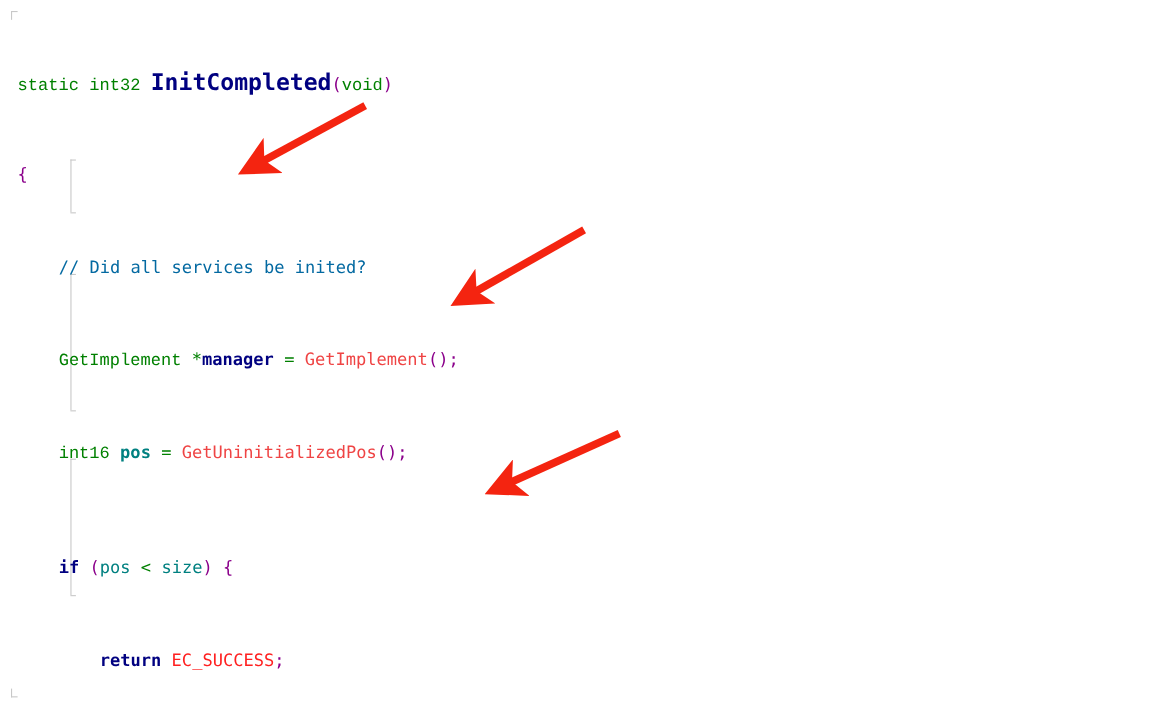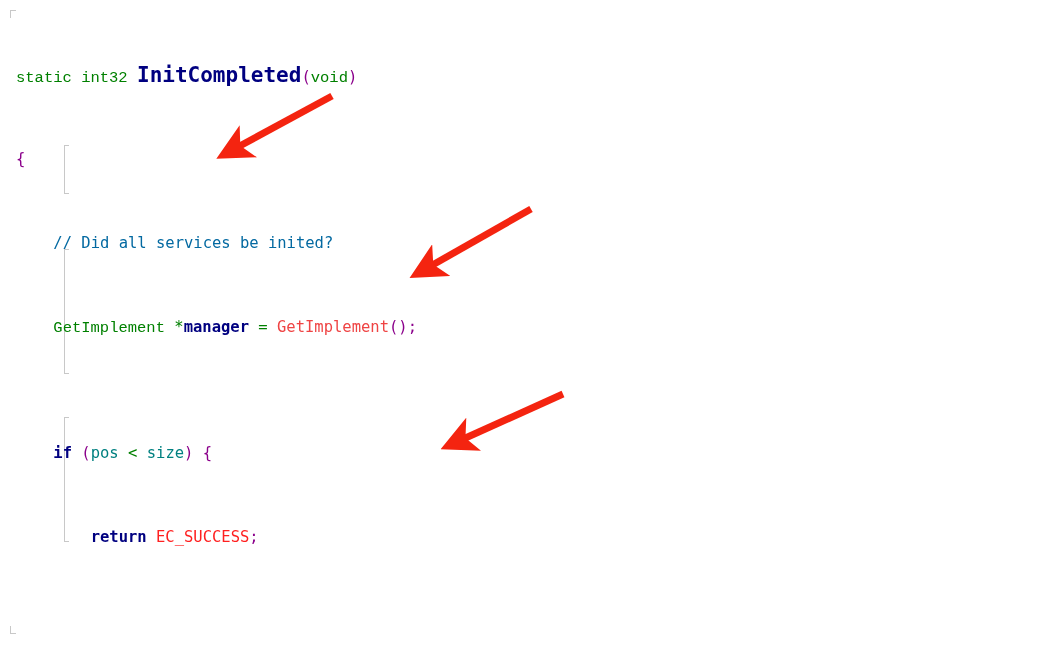--- a/index.html
+++ b/index.html
@@ -96,20 +96,21 @@
   <div id="code-block">
 
     <div class="line"><span class="t-type">static</span> <span class="t-type">int32</span> <span class="t-fnmain" style="font-size:21px;">InitCompleted</span><span class="t-punc">(</span><span class="t-type">void</span><span class="t-punc">)</span></div>
 
     <div class="line"><span class="t-brace">{</span></div>
 
     <div class="line">    <span class="t-cmt">// Did all services be inited?</span></div>
 
     <div class="line">    <span class="t-type">GetImplement</span> <span class="t-op">*</span><span class="t-ptr">manager</span> <span class="t-op">=</span> <span class="t-fn">GetImplement</span><span class="t-punc">();</span></div>
 
+    <div class="line">    <span class="t-type">int16</span> <span class="t-var">pos</span> <span class="t-op">=</span> <span class="t-fn">GetUninitializedPos</span><span class="t-punc">();</span></div>
 
 
     <div class="line">    <span class="t-kw">if</span> <span class="t-punc">(</span><span class="t-varp">pos</span> <span class="t-op">&lt;</span> <span class="t-varp">size</span><span class="t-punc">)</span> <span class="t-brace">{</span></div>
 
     <div class="line">        <span class="t-kw">return</span> <span class="t-const">EC_SUCCESS</span><span class="t-punc">;</span></div>
 
     
 
     
 

